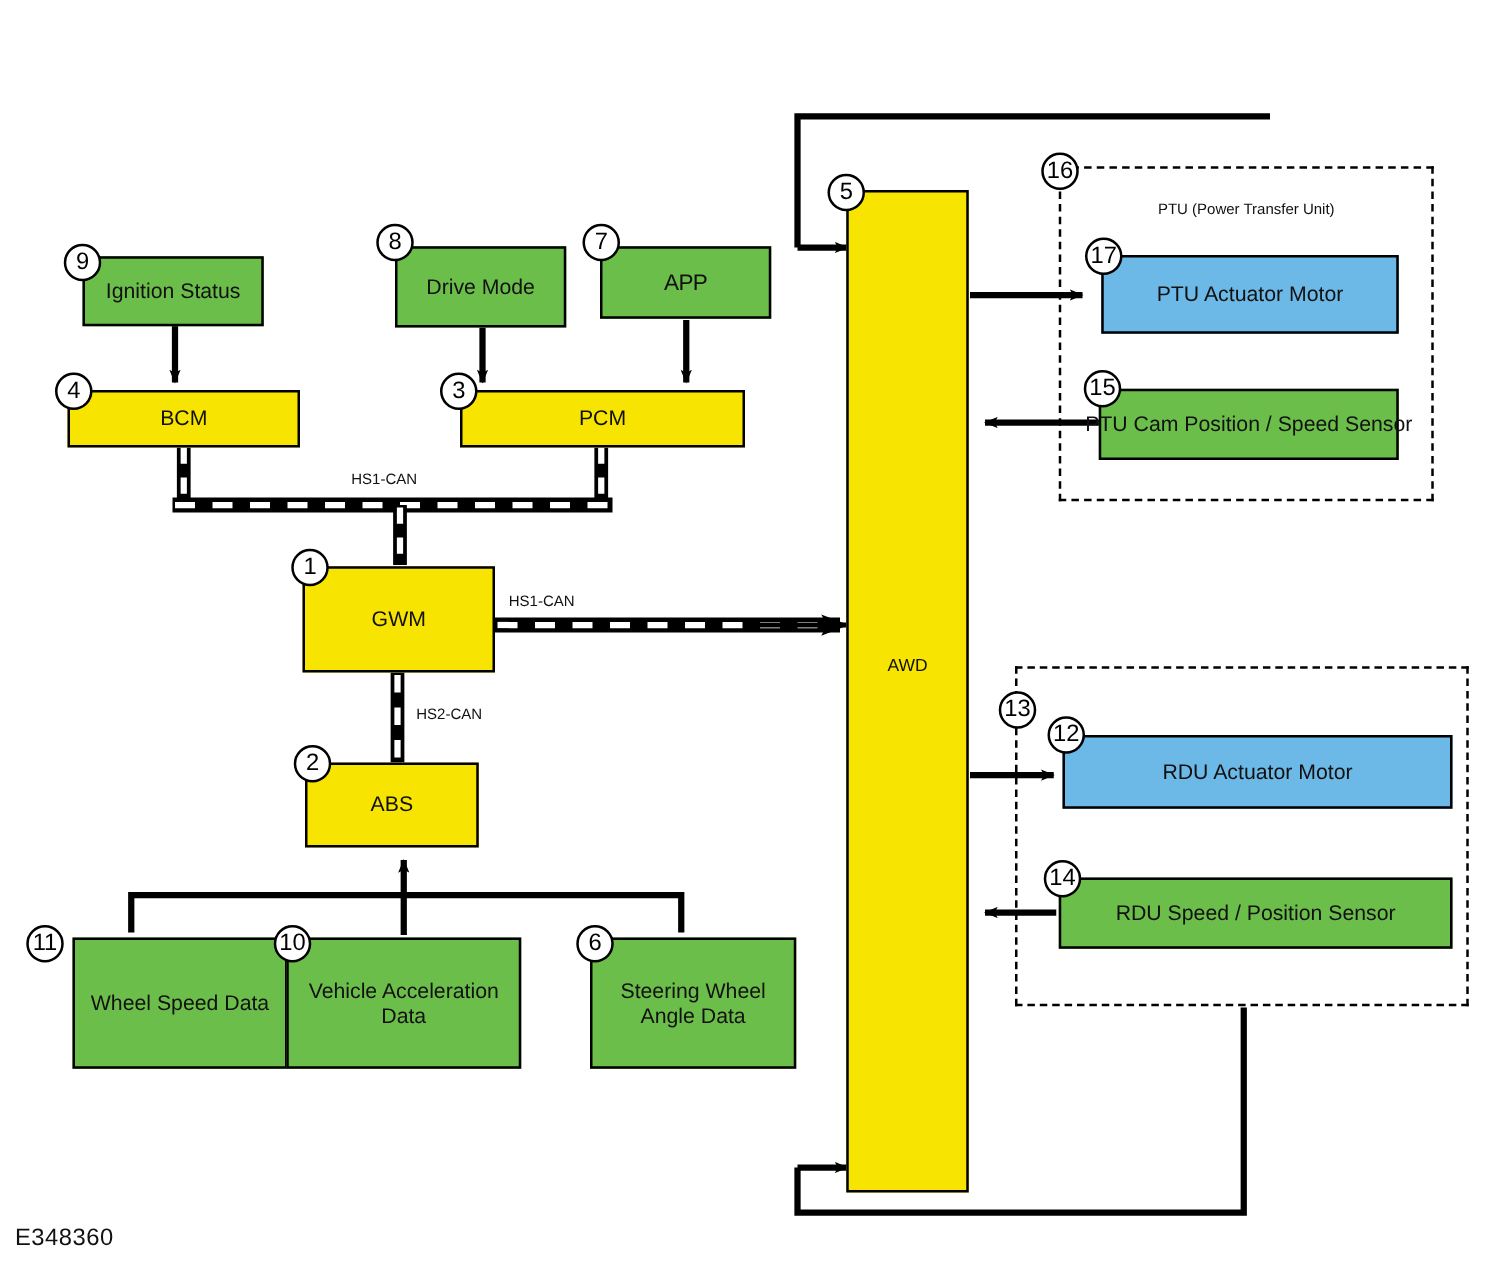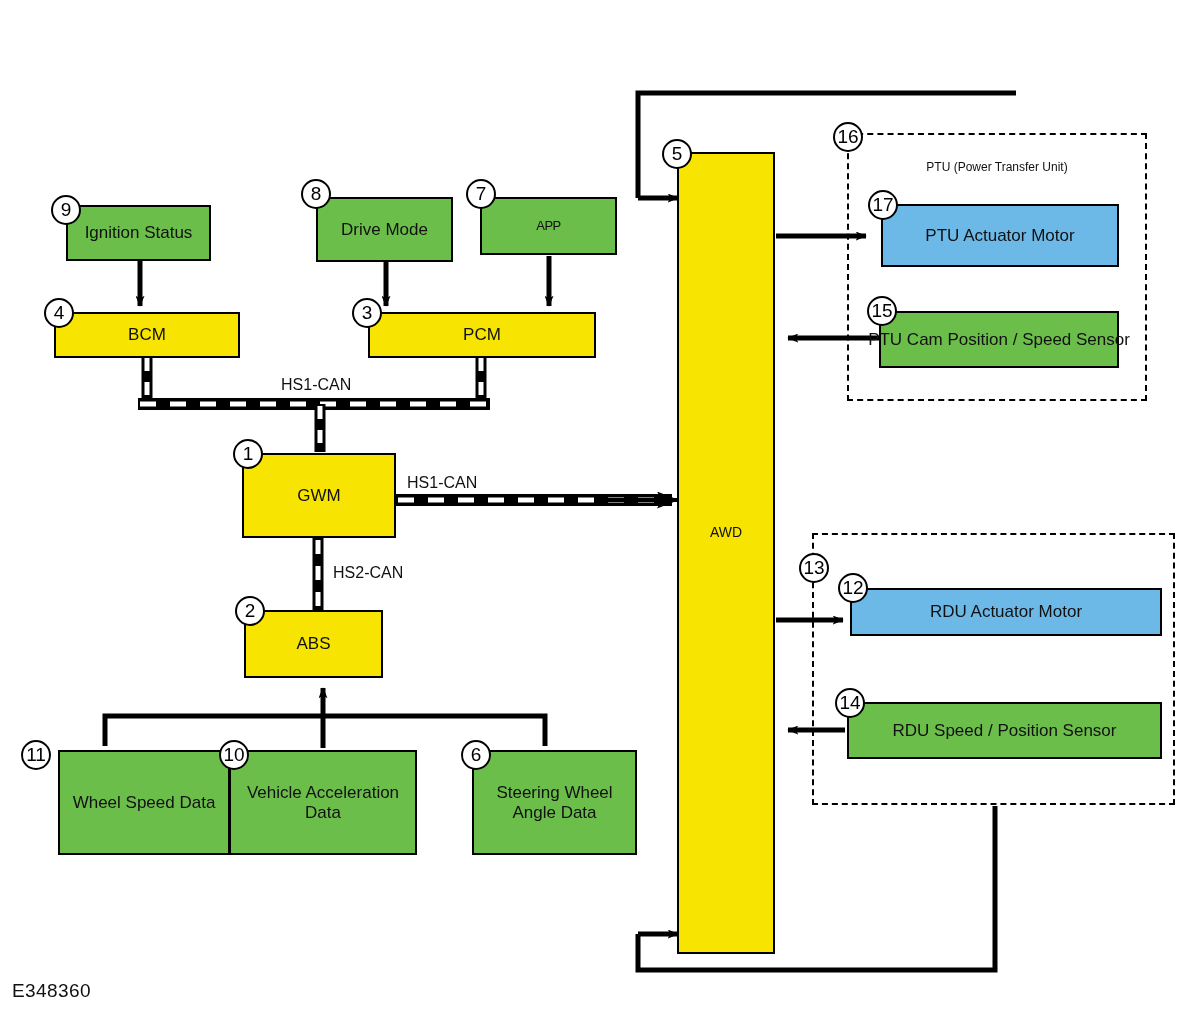--- a/index.html
+++ b/index.html
@@ -21,28 +21,28 @@
   .group{position:absolute;box-sizing:border-box;border:2.5px dashed #000;
          background:transparent;z-index:1;}
   .group-title{position:absolute;z-index:4;font-size:12px;color:#111;
                text-align:center;white-space:nowrap;}
 
   .callout{position:absolute;width:30px;height:30px;border-radius:50%;
            background:#fff;border:2.5px solid #000;z-index:6;
            display:flex;align-items:center;justify-content:center;
            font-size:19px;color:#000;box-sizing:border-box;}
 
-  .wirelabel{position:absolute;z-index:5;font-size:16px;color:#111;
+  .wirelabel{position:absolute;z-index:5;font-size:12px;color:#111;
              background:#fff;padding:0 3px;white-space:nowrap;}
 
   .figlabel{position:absolute;font-size:19px;color:#111;
             font-family:"Liberation Sans",sans-serif;letter-spacing:.4px;}
 
   .awdlabel{position:absolute;z-index:4;font-size:14px;color:#111;white-space:nowrap;}
-  .app-narrow{font-size:13px;letter-spacing:-0.5px;}
+  .app-narrow{font-size:18px;letter-spacing:-0.5px;}
 </style>
 </head>
 <body>
 
 <div id="stage">
 
   <svg id="wires" viewBox="0 0 1200 1010" xmlns="http://www.w3.org/2000/svg">
     <defs>
       <marker id="ah" markerWidth="11" markerHeight="9" refX="10.2" refY="4.5" orient="auto" markerUnits="userSpaceOnUse">
         <path d="M0,0 L11,4.5 L0,9 L2.4,4.5 Z" fill="#000"></path>
@@ -155,21 +155,21 @@
   </div>
 
   <div class="node blue" style="left:881px;top:204px;width:238px;height:63px;">
     <span>PTU Actuator Motor</span>
   </div>
 
   <div class="node green overflow" style="left:879px;top:311px;width:240px;height:57px;">
     <span>PTU Cam Position / Speed Sensor</span>
   </div>
 
-  <div class="node blue" style="left:850px;top:588px;width:312px;height:48px;">
+  <div class="node blue" style="left:850px;top:588px;width:312px;height:59px;">
     <span>RDU Actuator Motor</span>
   </div>
 
   <div class="node green" style="left:847px;top:702px;width:315px;height:57px;">
     <span>RDU Speed / Position Sensor</span>
   </div>
 
   <div class="wirelabel" style="left:278px;top:376px;">HS1-CAN</div>
   <div class="wirelabel" style="left:404px;top:474px;">HS1-CAN</div>
   <div class="wirelabel" style="left:330px;top:564px;">HS2-CAN</div>

